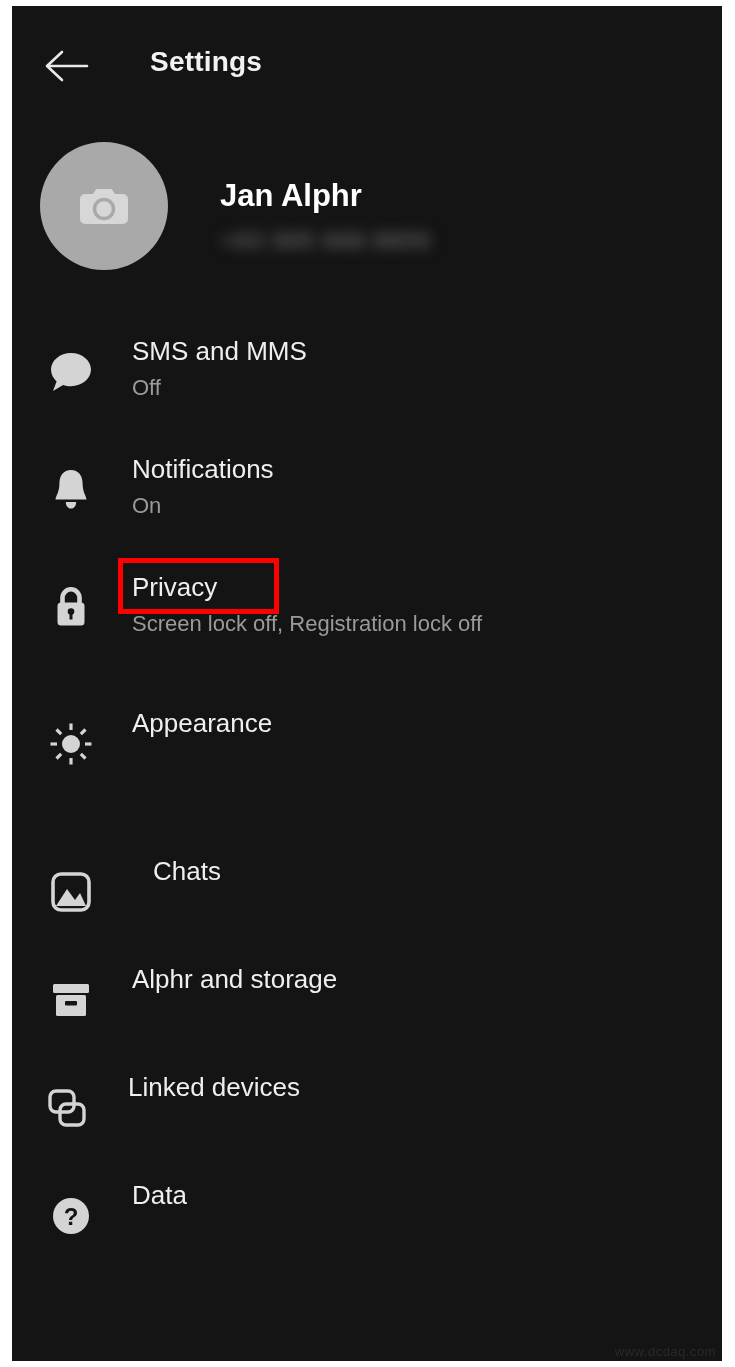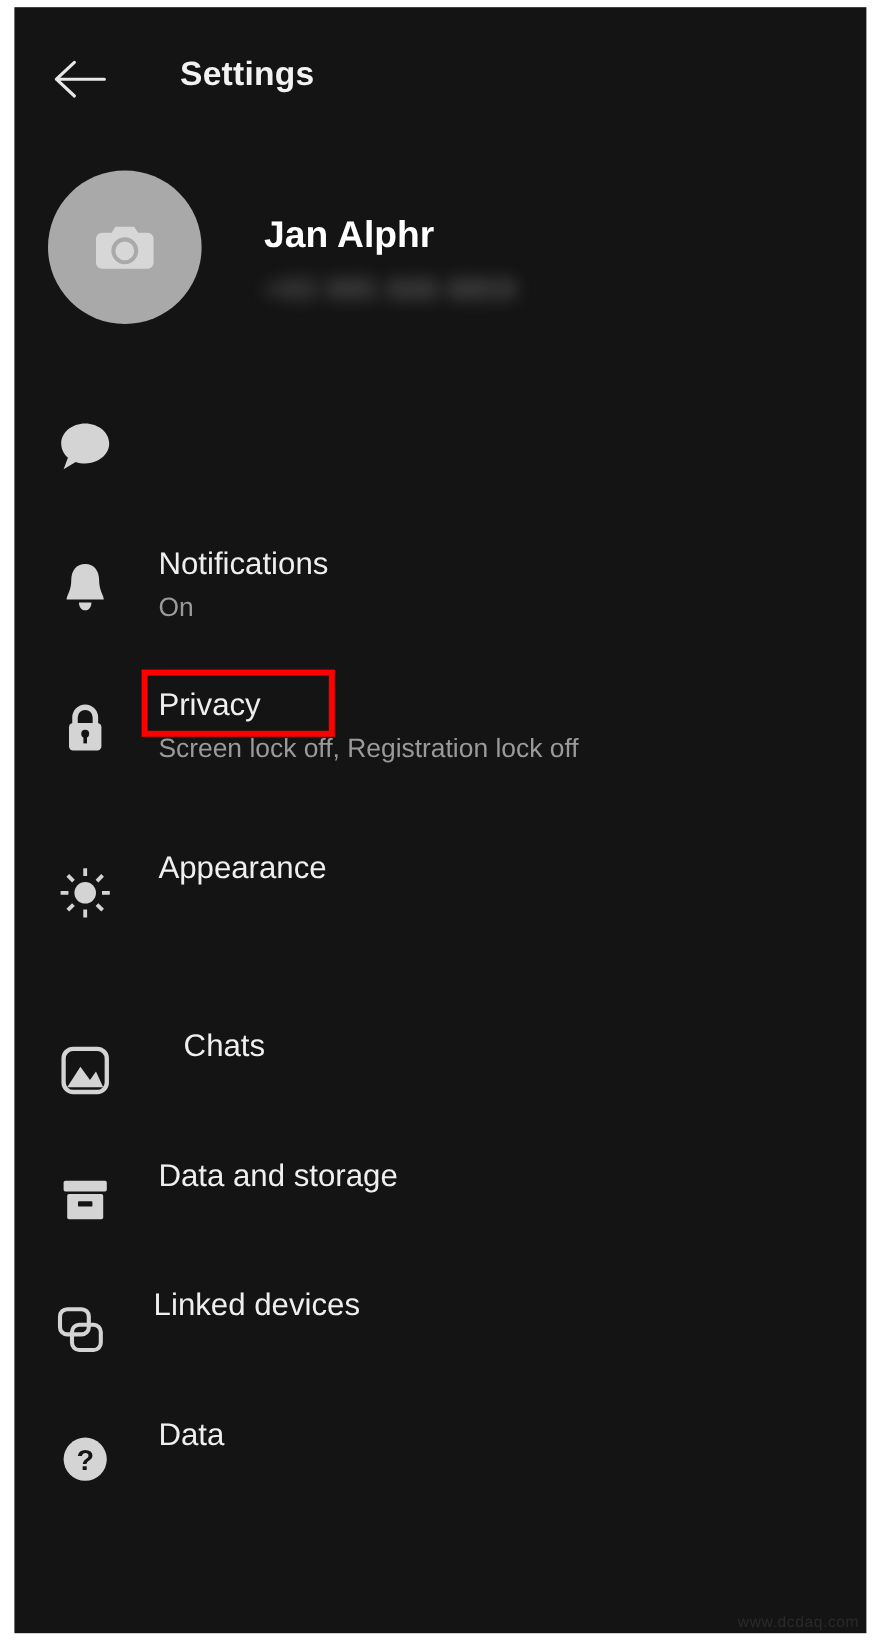--- a/index.html
+++ b/index.html
@@ -207,20 +207,24 @@
       <div class="profile-phone">+63 995 668 8859</div>
     </div>
 
     <div class="settings-list">
 
       <div class="setting-row row-sms">
         <div class="row-icon">
           <svg width="46" height="44" viewBox="0 0 46 44">
             <path d="M23 3 C34 3 43 10.5 43 19.6 C43 28.7 34 36.2 23 36.2 C20.2 36.2 17.5 35.7 15.1 34.9 L5 41 L8.6 31.5 C5.1 28.3 3 24.2 3 19.6 C3 10.5 12 3 23 3 Z" fill="#d4d4d4"></path>
           </svg>
+        </div>
+        <div class="row-text">
+          <div class="row-title">SMS and MMS</div>
+          <div class="row-sub">Off</div>
         </div>
       </div>
 
       <div class="setting-row row-notif">
         <div class="row-icon">
           <svg width="40" height="46" viewBox="0 0 40 46">
             <path d="M20 3 C12.6 3 8.4 8.6 8.4 16.4 C8.4 25.5 4.5 29 4.5 32.5 L35.5 32.5 C35.5 29 31.6 25.5 31.6 16.4 C31.6 8.6 27.4 3 20 3 Z" fill="#d4d4d4"></path>
             <path d="M14.8 35 C14.8 39.2 17.2 41.6 20 41.6 C22.8 41.6 25.2 39.2 25.2 35 Z" fill="#d4d4d4"></path>
           </svg>
         </div>
@@ -284,21 +288,21 @@
 
       <div class="setting-row row-data">
         <div class="row-icon">
           <svg width="44" height="44" viewBox="0 0 44 44">
             <rect x="4" y="6" width="36" height="9" rx="1.5" fill="#d4d4d4"></rect>
             <rect x="7" y="17" width="30" height="21" rx="1.5" fill="#d4d4d4"></rect>
             <rect x="16" y="23" width="12" height="4.5" rx="1" fill="#141414"></rect>
           </svg>
         </div>
         <div class="row-text">
-          <div class="row-title">Data and storage</div>
+          <div class="row-title">Alphr and storage</div>
           
         </div>
       </div>
 
       <div class="setting-row row-linked">
         <div class="row-icon">
           <svg width="44" height="44" viewBox="0 0 44 44">
             <rect x="5" y="5" width="24" height="21" rx="6" fill="none" stroke="#d4d4d4" stroke-width="3.4"></rect>
             <rect x="15" y="18" width="24" height="21" rx="6" fill="none" stroke="#d4d4d4" stroke-width="3.4"></rect>
           </svg>

